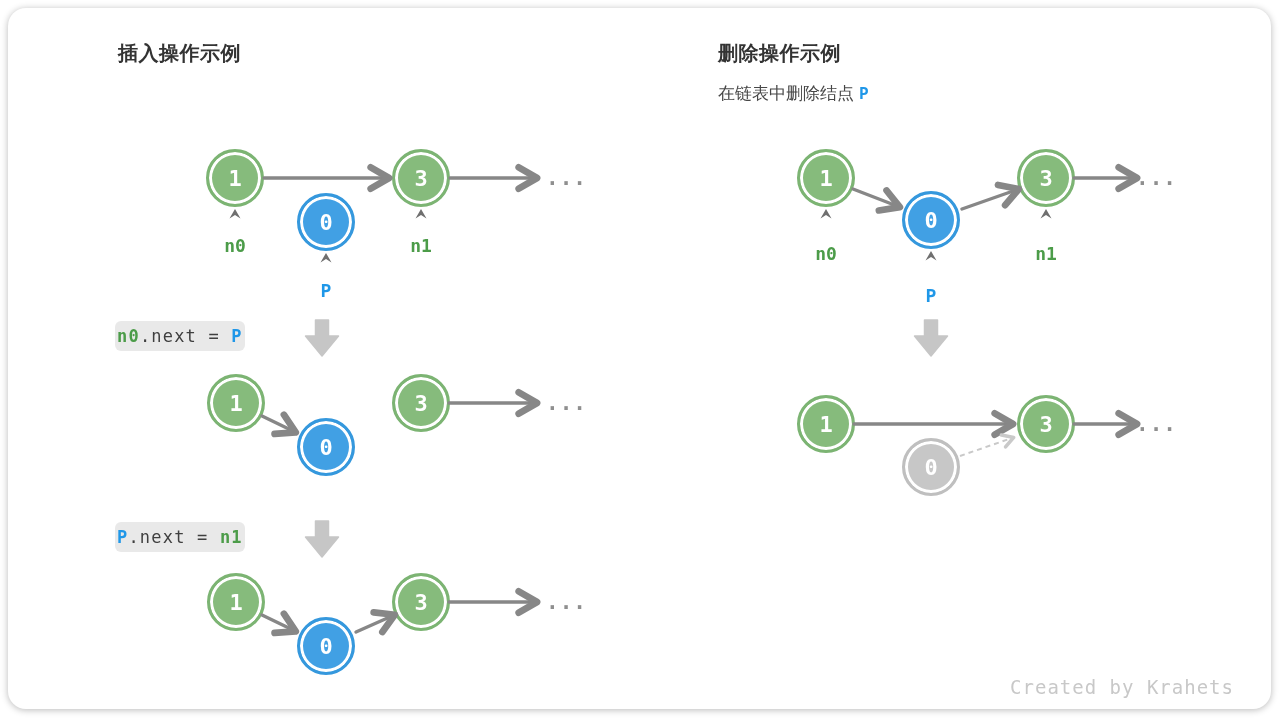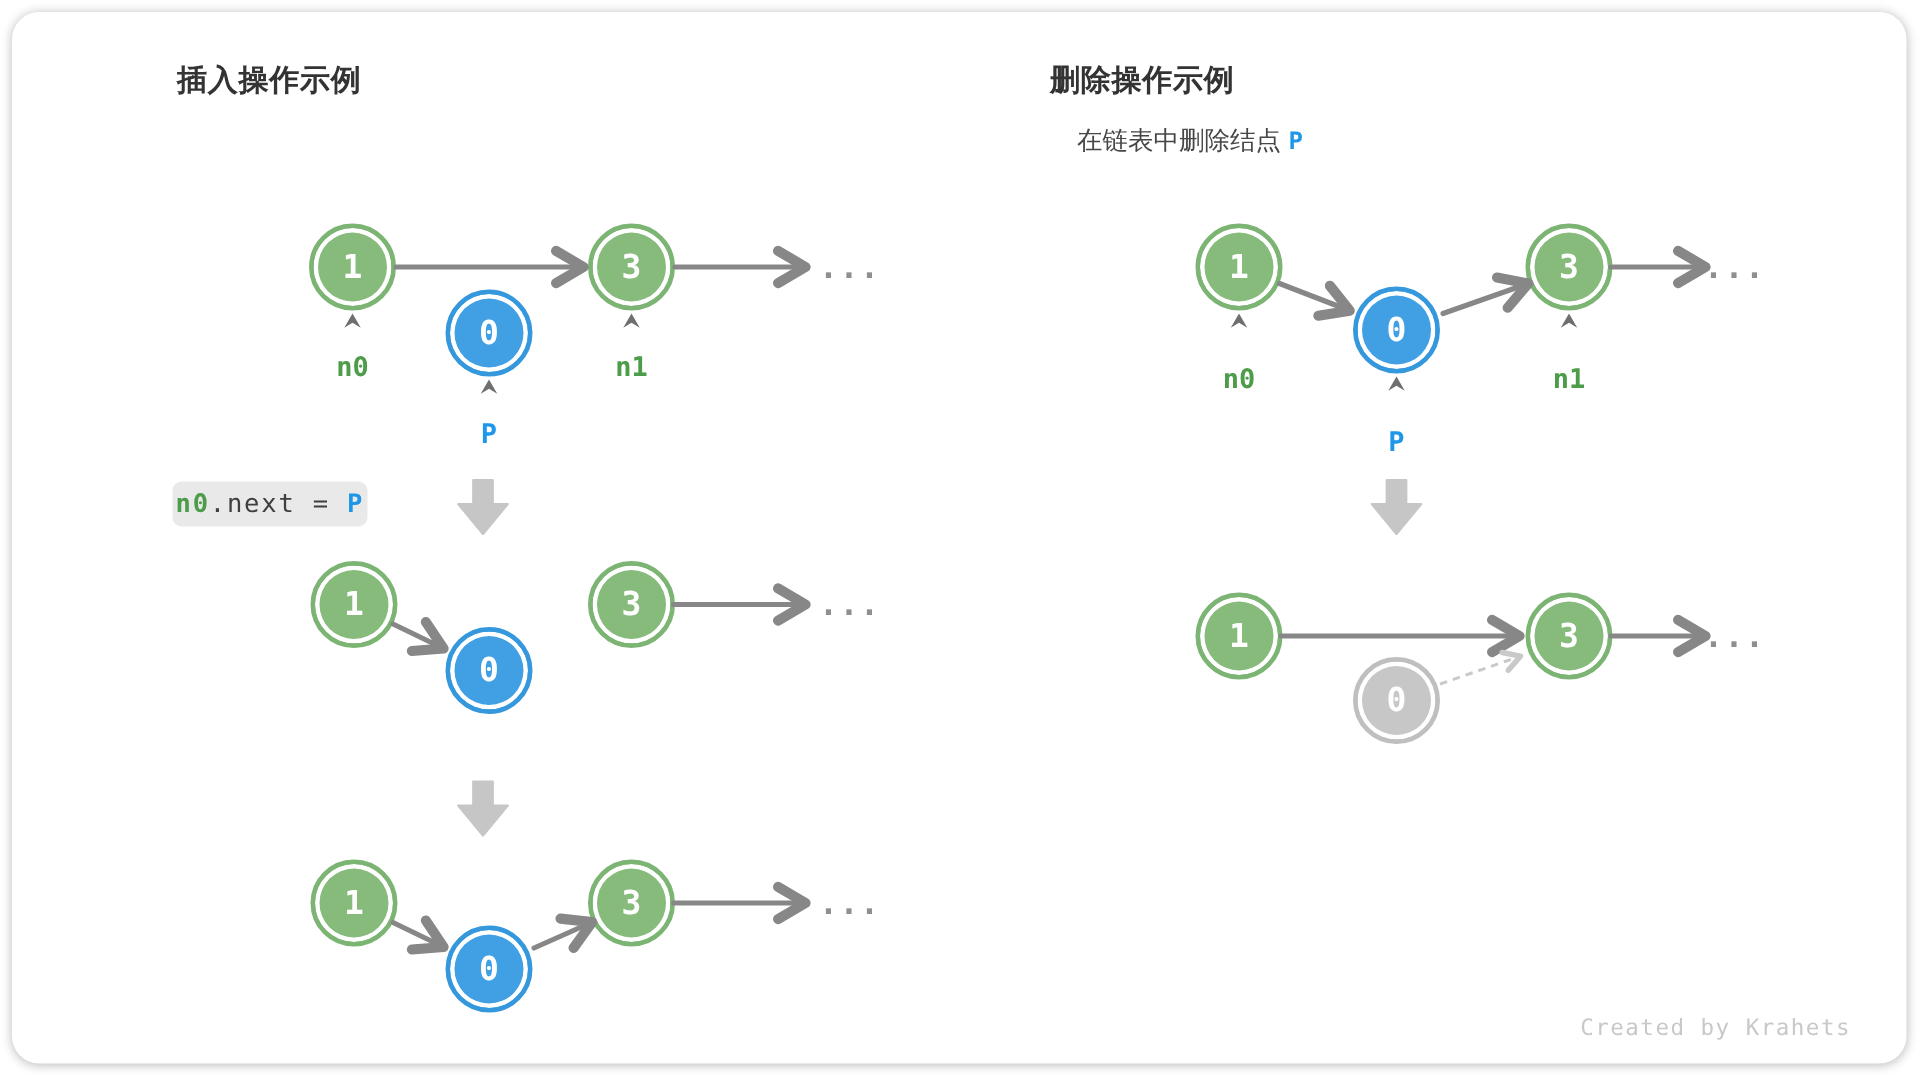--- a/index.html
+++ b/index.html
@@ -30,21 +30,21 @@
         font-weight:bold;font-size:21px;color:#8f8f8f;letter-spacing:1px;
         width:34px;text-align:center;transform:translateX(-50%);}
   .codebox{position:absolute;background:#e9e9e9;border-radius:6px;
            padding:5px 2px;font-size:17px;letter-spacing:1.2px;
            font-family:"DejaVu Sans Mono","Liberation Mono",monospace;color:#3f3f3f;}
   .codebox .kw{font-weight:bold;white-space:pre;}
   .codebox .plain{white-space:pre;color:#3f3f3f;}
   svg.overlay{position:absolute;left:0;top:0;pointer-events:none;}
   .footer{position:absolute;right:46px;top:676px;
           font-family:"DejaVu Sans Mono","Liberation Mono",monospace;
-          font-size:15px;color:#c8c8c8;letter-spacing:1px;}
+          font-size:19px;color:#c8c8c8;letter-spacing:1px;}
 </style>
 </head>
 <body>
 
 <div id="stage">
   <div class="card"></div>
 
   <div class="abs title" style="left:118px;top:40px">插入操作示例</div>
 
   <div class="node green" style="left:206px;top:149px">
@@ -69,33 +69,36 @@
     <span>1</span>
     </div>
   <div class="node blue" style="left:297px;top:418px">
     <span>0</span>
     </div>
   <div class="node green" style="left:392px;top:374px">
     <span>3</span>
     </div>
   <div class="dots" style="left:563px;top:391px">...</div>
 
+  <div class="codebox" style="left:115px;top:522px">
+    <span class="kw blue-t">P</span><span class="plain">.next = </span><span class="kw green-t">n1</span>
+  </div>
 
   <div class="node green" style="left:207px;top:573px">
     <span>1</span>
     </div>
   <div class="node blue" style="left:297px;top:617px">
     <span>0</span>
     </div>
   <div class="node green" style="left:392px;top:573px">
     <span>3</span>
     </div>
   <div class="dots" style="left:563px;top:590px">...</div>
 
-  <div class="abs title" style="left:700px;top:40px">删除操作示例</div>
+  <div class="abs title" style="left:718px;top:40px">删除操作示例</div>
   <div class="abs subtitle" style="left:718px;top:82px">
     <span>在链表中删除结点</span><span class="inl-code blue-t">P</span>
   </div>
 
   <div class="node green" style="left:797px;top:149px">
     <span>1</span>
     </div>
   <div class="node blue" style="left:902px;top:191px">
     <span>0</span>
     </div>

